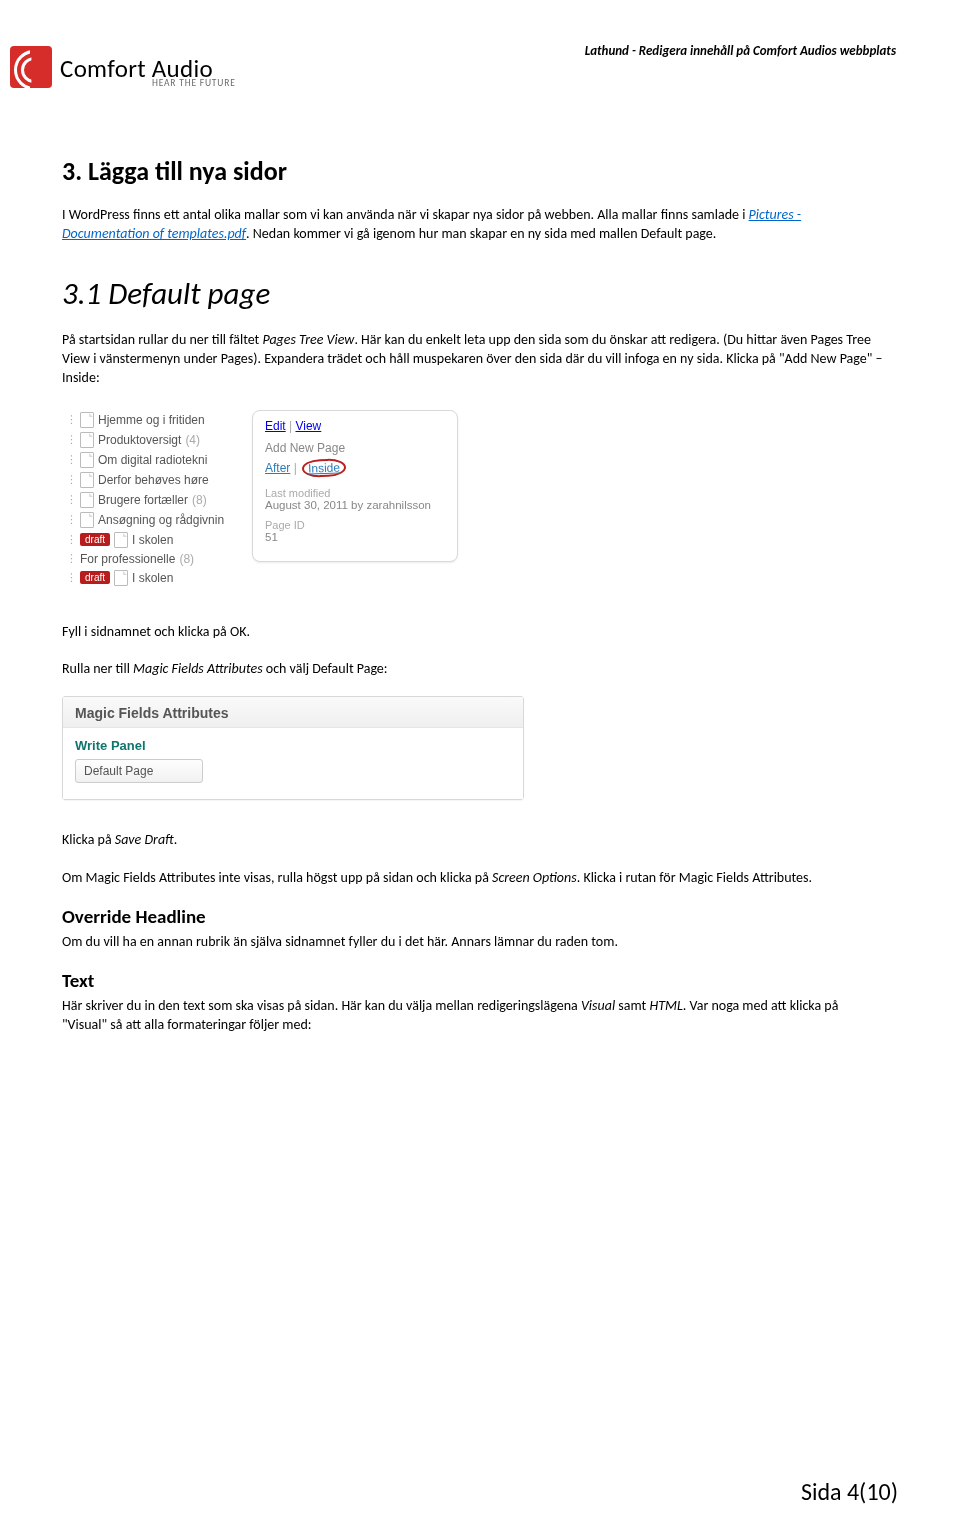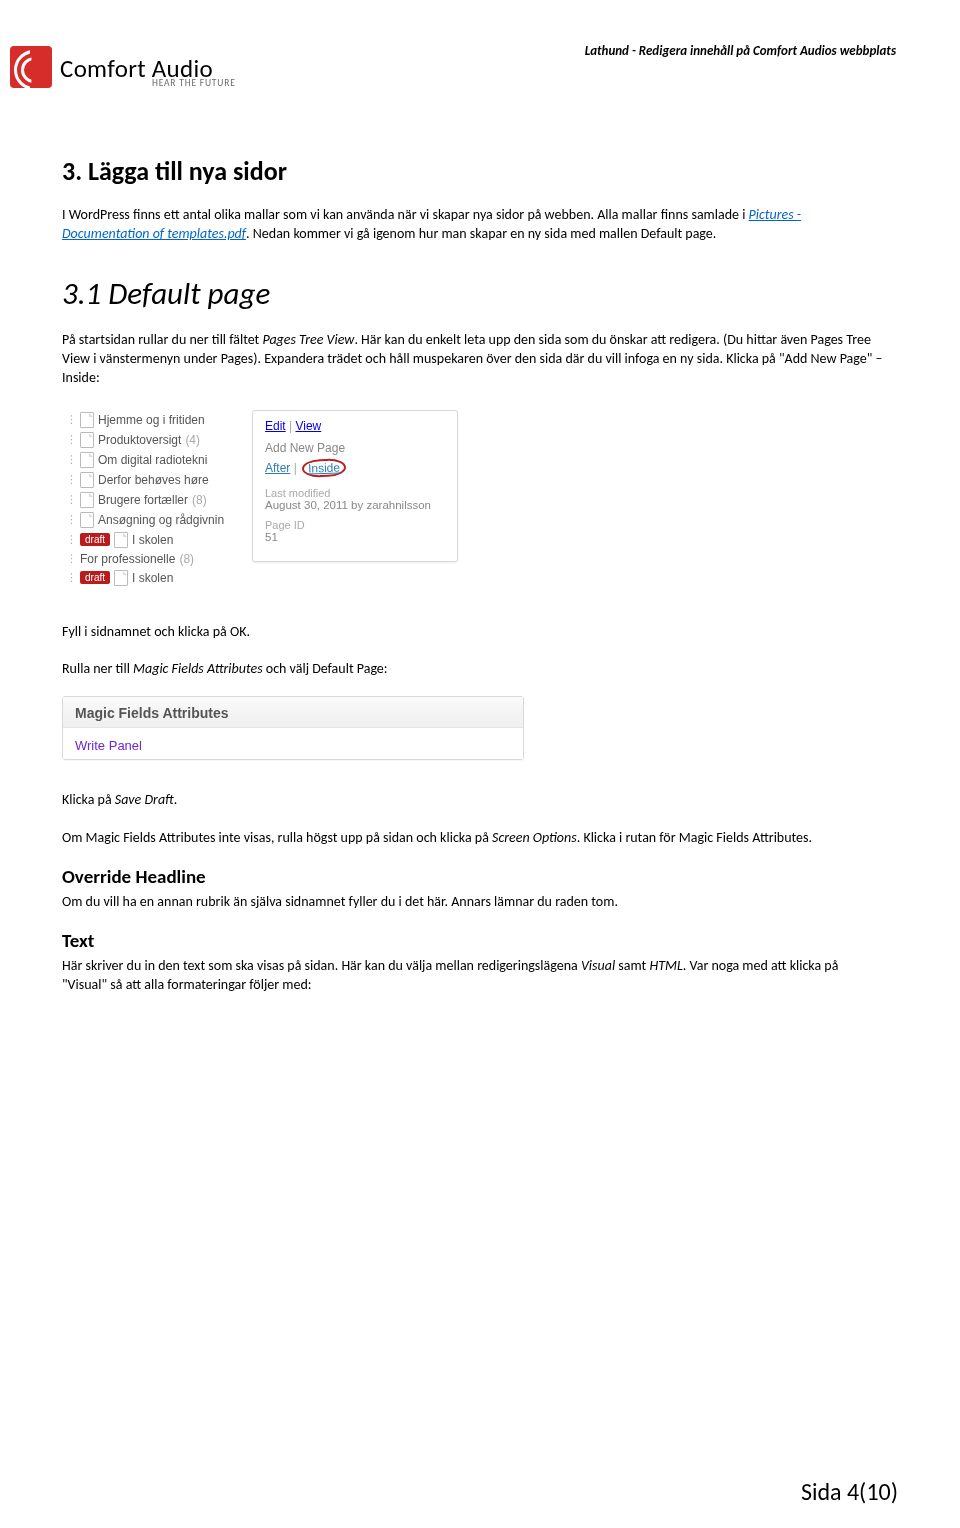--- a/index.html
+++ b/index.html
@@ -99,21 +99,21 @@
     border-top: 4px solid #fff; border-left: 4px solid #ddd;
   }
   .cnt { color: #aaa; }
   .draft-badge {
     background: #b91c1c; color: #fff; font-size: 10px;
     padding: 1px 5px; border-radius: 2px; flex-shrink: 0;
   }
   .popover {
     background: #fff;
     border: 1px solid #d9d9d9;
-    border-radius: 3px;
+    border-radius: 8px;
     padding: 8px 12px 10px 12px;
     width: 180px;
     box-shadow: 0 1px 2px rgba(0,0,0,0.08);
     align-self: flex-start;
     margin-top: 4px;
   }
   .popover .actions { color: #2e7bb7; font-size: 12px; margin-bottom: 8px; }
   .popover .sep1 { color: #aaa; }
   .popover .lbl { color: #888; font-size: 12px; margin-bottom: 4px; }
   .popover .addrow { font-size: 12px; margin-bottom: 10px; }
@@ -142,22 +142,22 @@
   .shot2 .panel-title {
     font-size: 14px;
     font-weight: bold;
     color: #555;
     padding: 8px 12px 6px 12px;
     border-bottom: 1px solid #e5e5e5;
     background: linear-gradient(#fafafa, #efefef);
   }
   .shot2 .row-label {
     font-size: 13px;
-    font-weight: normal;
-    color: #6d28d9;
+    font-weight: bold;
+    color: #0f766e;
     padding: 10px 12px 6px 12px;
     background: #fff;
   }
   .shot2 .select {
     margin: 0 12px 12px 12px;
     padding: 4px 8px;
     font-size: 12px;
     color: #555;
     border: 1px solid #ccc;
     border-radius: 3px;
@@ -271,20 +271,23 @@
   </div>
 
   <p>Fyll i sidnamnet och klicka på OK.</p>
   <p>
     <span id="p4">Rulla ner till <span class="em">Magic Fields Attributes</span> och välj Default Page:</span>
   </p>
 
   <div class="shot2">
     <div class="panel-title">Magic Fields Attributes</div>
     <div class="row-label">Write Panel</div>
+    <div style="background:#fff; padding-bottom:4px;">
+      <div class="select">Default Page</div>
+    </div>
   </div>
 
   <p><span id="p5">Klicka på <span class="em">Save Draft</span>.</span></p>
   <p><span id="p6">Om Magic Fields Attributes inte visas, rulla högst upp på sidan och klicka på <span class="em">Screen Options</span>. Klicka i rutan för Magic Fields Attributes.</span></p>
 
   <h3>Override Headline</h3>
   <p>Om du vill ha en annan rubrik än själva sidnamnet fyller du i det här. Annars lämnar du raden tom.</p>
 
   <h3>Text</h3>
   <p><span id="tbody">Här skriver du in den text som ska visas på sidan. Här kan du välja mellan redigeringslägena <span class="em">Visual</span> samt <span class="em">HTML</span>. Var noga med att klicka på "Visual" så att alla formateringar följer med:</span></p>

